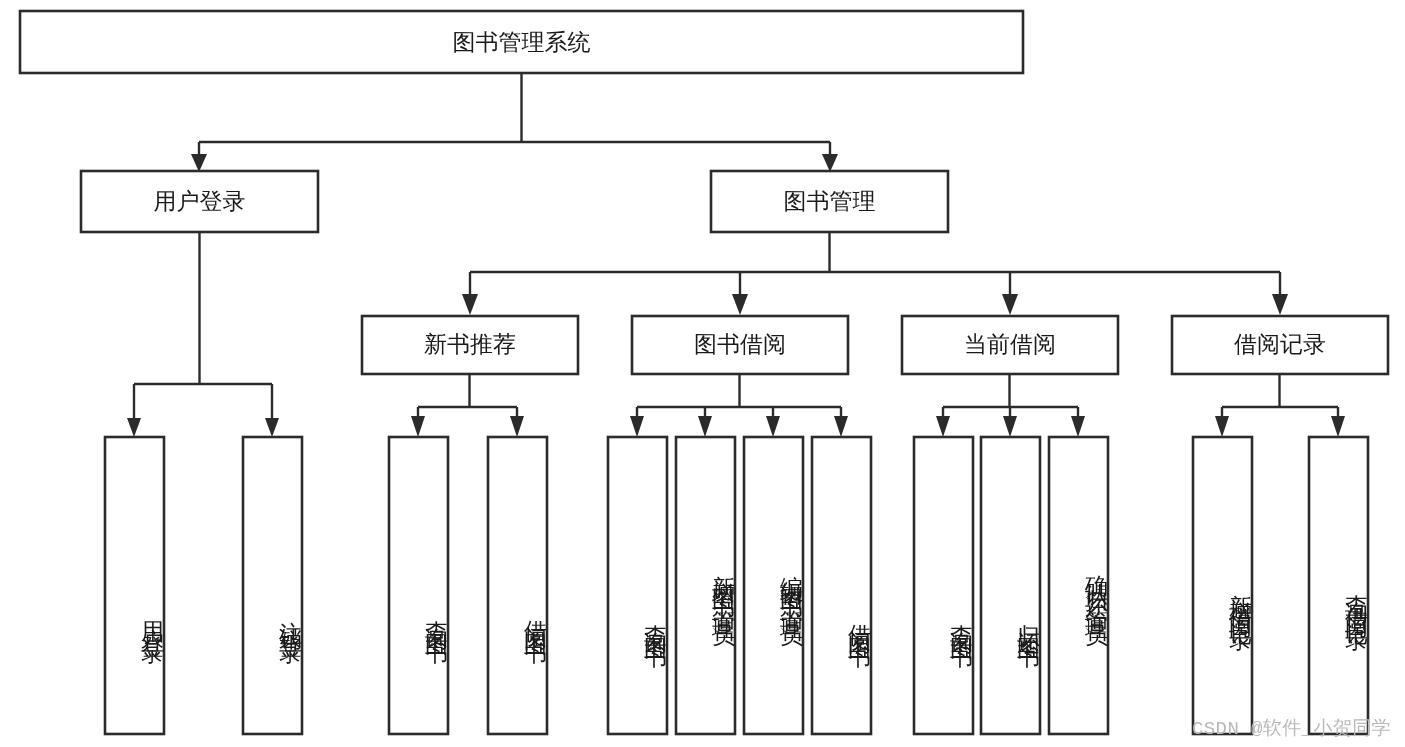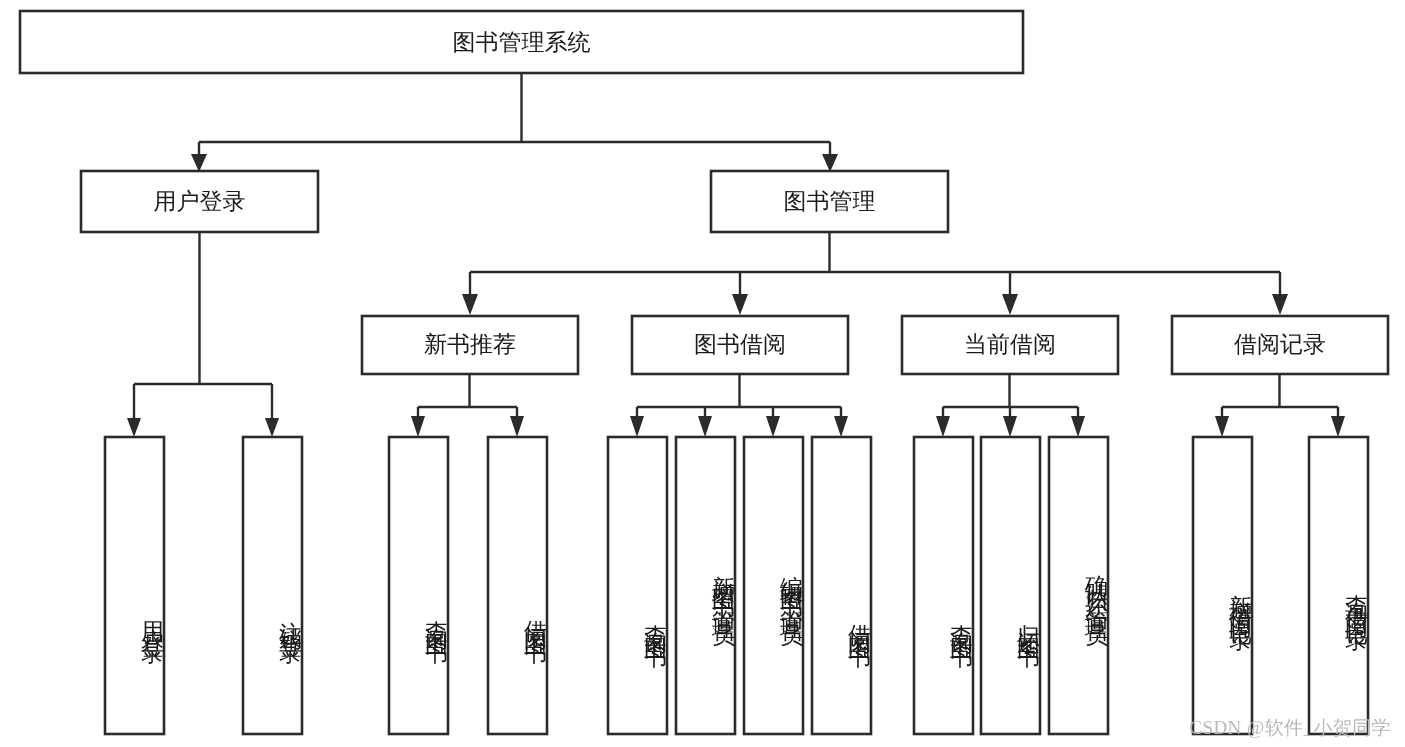--- a/index.html
+++ b/index.html
@@ -45,21 +45,21 @@
     fill: #1a1a1a;
     font-family: "DejaVu Sans", "Liberation Sans", sans-serif;
     font-size: 23px;
     text-anchor: middle;
     dominant-baseline: middle;
   }
   .watermark-text {
     position: absolute;
     right: 14px;
     bottom: 6px;
-    font-family: Liberation Serif, serif;
+    font-family: Liberation Mono, monospace;
     font-size: 19px;
     color: #b9b9b9;
     white-space: nowrap;
     letter-spacing: 0.4px;
   }
   .vlabel {
     position: absolute;
     box-sizing: border-box;
     display: flex;
     align-items: flex-start;

